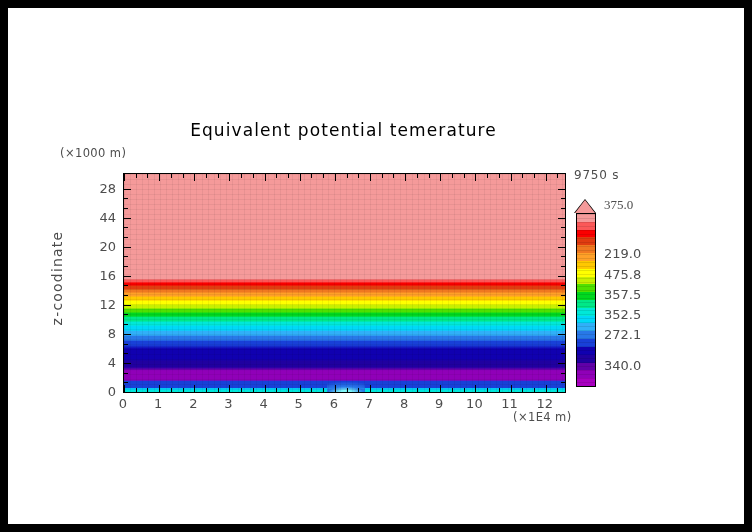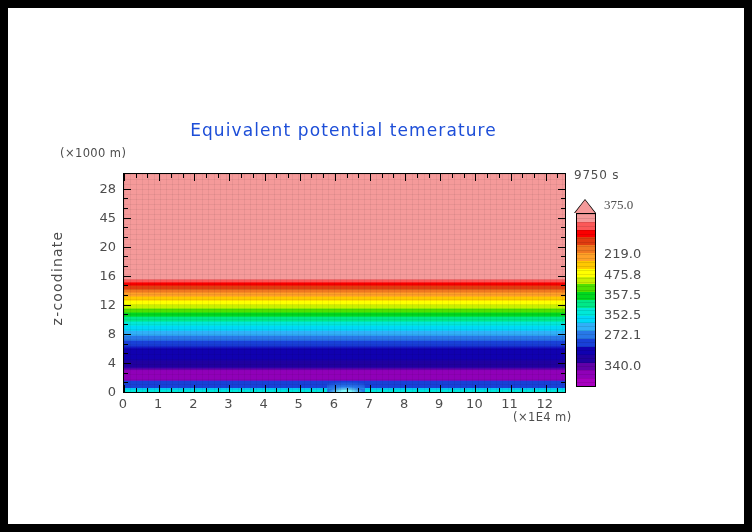--- a/index.html
+++ b/index.html
@@ -30,21 +30,21 @@
 
   
   #plot-title {
     position: absolute;
     left: 115px;
     top: 112px;
     width: 441px;
     text-align: center;
     font-size: 17px;
     letter-spacing: 1.1px;
-    color: #1d4ed8;
+    color: #000000;
     white-space: nowrap;
   }
 
   
   #y-unit-label {
     position: absolute;
     left: 52px;
     top: 138px;
     font-size: 11.5px;
     letter-spacing: 0.4px;
@@ -394,21 +394,21 @@
         <div class="tick-label xtick-label" style="left: 501.534px;">11</div>
         <div class="tick-label xtick-label" style="left: 536.673px;">12</div>
       </div>
     <div id="ytick-labels">
         <div class="tick-label ytick-label" style="top: 383px;">0</div>
         <div class="tick-label ytick-label" style="top: 353.933px;">4</div>
         <div class="tick-label ytick-label" style="top: 324.867px;">8</div>
         <div class="tick-label ytick-label" style="top: 295.8px;">12</div>
         <div class="tick-label ytick-label" style="top: 266.733px;">16</div>
         <div class="tick-label ytick-label" style="top: 237.667px;">20</div>
-        <div class="tick-label ytick-label" style="top: 208.6px;">45</div>
+        <div class="tick-label ytick-label" style="top: 208.6px;">44</div>
         <div class="tick-label ytick-label" style="top: 179.533px;">28</div>
       </div>
 
     <div id="x-unit-label">(×1E4 m)</div>
 
     <div id="y-axis-title">z-coodinate</div>
 
     <div id="colorbar-arrow-outline"></div>
     <div id="colorbar-arrow" style="border-bottom-color: rgb(245, 154, 154);"></div>
     <div id="colorbar">

